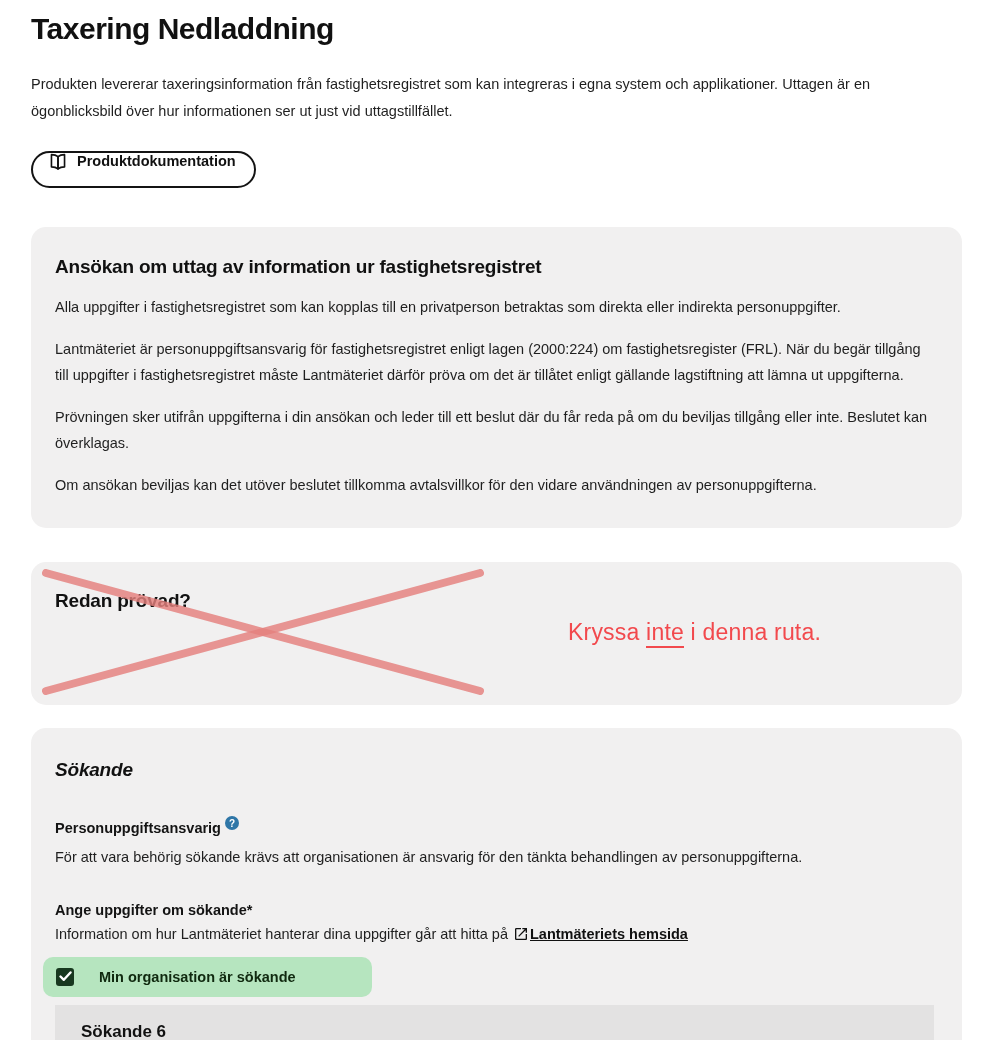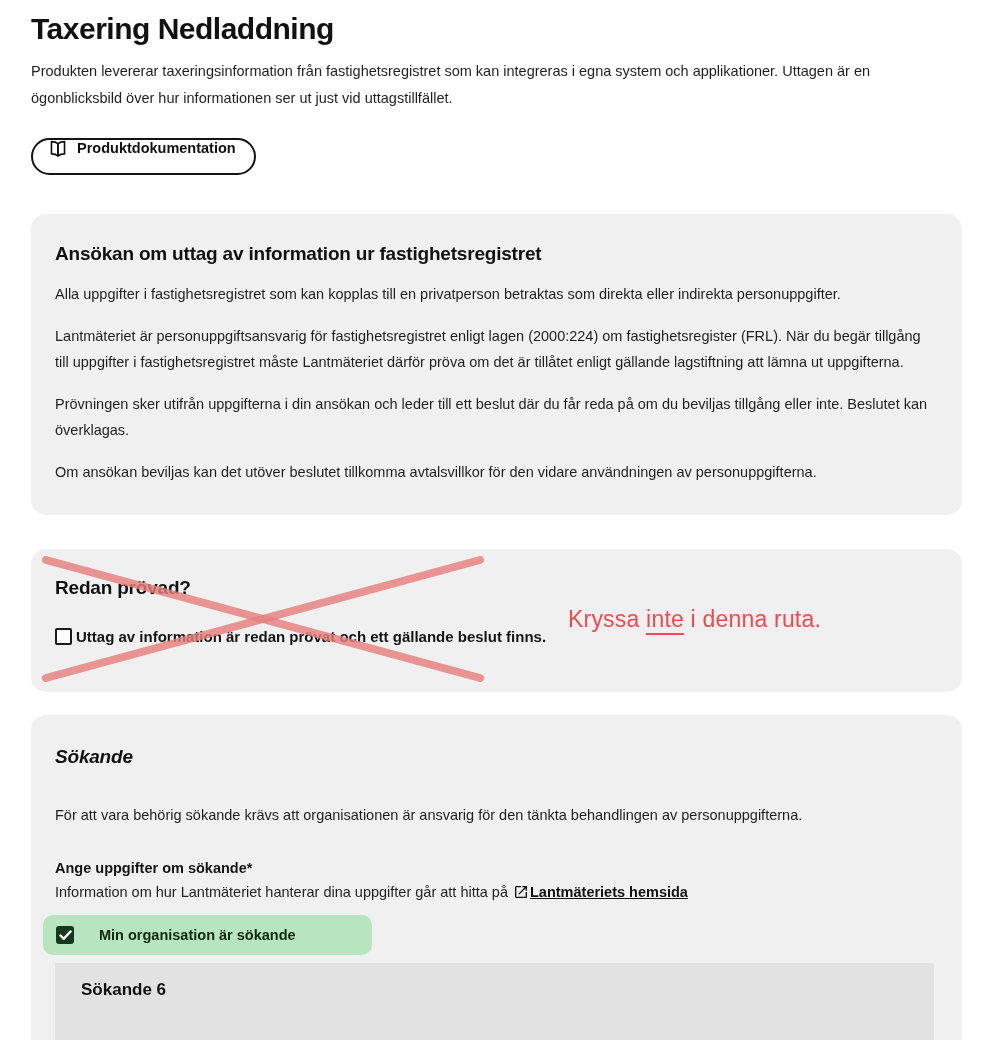--- a/index.html
+++ b/index.html
@@ -15,21 +15,21 @@
   .content { padding-left: 31px; padding-right: 33px; }
 
   h1.page-title {
     padding-top: 12px;
     font-size: 30px;
     font-weight: 700;
     letter-spacing: -0.5px;
     color: #111;
   }
   p.intro {
-    margin-top: 12px;
+    margin-top: 25px;
     max-width: 900px;
     font-size: 14.5px;
     line-height: 27px;
     color: #1f1f1f;
   }
   .doc-btn {
     margin-top: 26px;
     display: inline-flex;
     align-items: flex-start;
     gap: 9px;
@@ -226,39 +226,38 @@
       <p>Alla uppgifter i fastighetsregistret som kan kopplas till en privatperson betraktas som direkta eller indirekta personuppgifter.</p>
       <p>Lantmäteriet är personuppgiftsansvarig för fastighetsregistret enligt lagen (2000:224) om fastighetsregister (FRL). När du begär tillgång till uppgifter i fastighetsregistret måste Lantmäteriet därför pröva om det är tillåtet enligt gällande lagstiftning att lämna ut uppgifterna.</p>
       <p>Prövningen sker utifrån uppgifterna i din ansökan och leder till ett beslut där du får reda på om du beviljas tillgång eller inte. Beslutet kan överklagas.</p>
       <p>Om ansökan beviljas kan det utöver beslutet tillkomma avtalsvillkor för den vidare användningen av personuppgifterna.</p>
     </section>
 
     
     <section class="card card-reviewed">
       <h2>Redan prövad?</h2>
 
-      <label class="checkbox-row">
-        <span class="checkbox"></span>
-        <span class="label">Uttag av information är redan prövat och ett gällande beslut finns.</span>
-      </label>
 
       <svg class="cross-overlay" width="452" height="136" viewBox="0 0 452 136">
         <line x1="9" y1="9" x2="443" y2="127" stroke="#e5817e" stroke-width="8" stroke-linecap="round" opacity="0.82"></line>
         <line x1="9" y1="127" x2="443" y2="9" stroke="#e5817e" stroke-width="8" stroke-linecap="round" opacity="0.82"></line>
       </svg>
 
       <div class="annotation" style="color:#f2494d">
         <span>Kryssa </span><span class="u">inte</span><span> i denna ruta.</span>
       </div>
     </section>
 
     
     <section class="card card-applicant">
       <h2>Sökande</h2>
 
+      <div class="field-label">
+        <span>Personuppgiftsansvarig</span><span class="help-icon" style="background:#2f76a7">?</span>
+      </div>
       <p class="body">För att vara behörig sökande krävs att organisationen är ansvarig för den tänkta behandlingen av personuppgifterna.</p>
 
       <div class="spacer-34"></div>
 
       <div class="field-label">Ange uppgifter om sökande*</div>
       <div class="privacy-line">
         <span>Information om hur Lantmäteriet hanterar dina uppgifter går att hitta på</span>
         <svg width="16" height="16" viewBox="0 0 24 24" fill="#111">
           <path d="M19 19H5V5h7V3H5a2 2 0 0 0-2 2v14a2 2 0 0 0 2 2h14c1.1 0 2-.9 2-2v-7h-2v7zM14 3v2h3.59l-9.83 9.83 1.41 1.41L19 6.41V10h2V3h-7z"></path>
         </svg>

